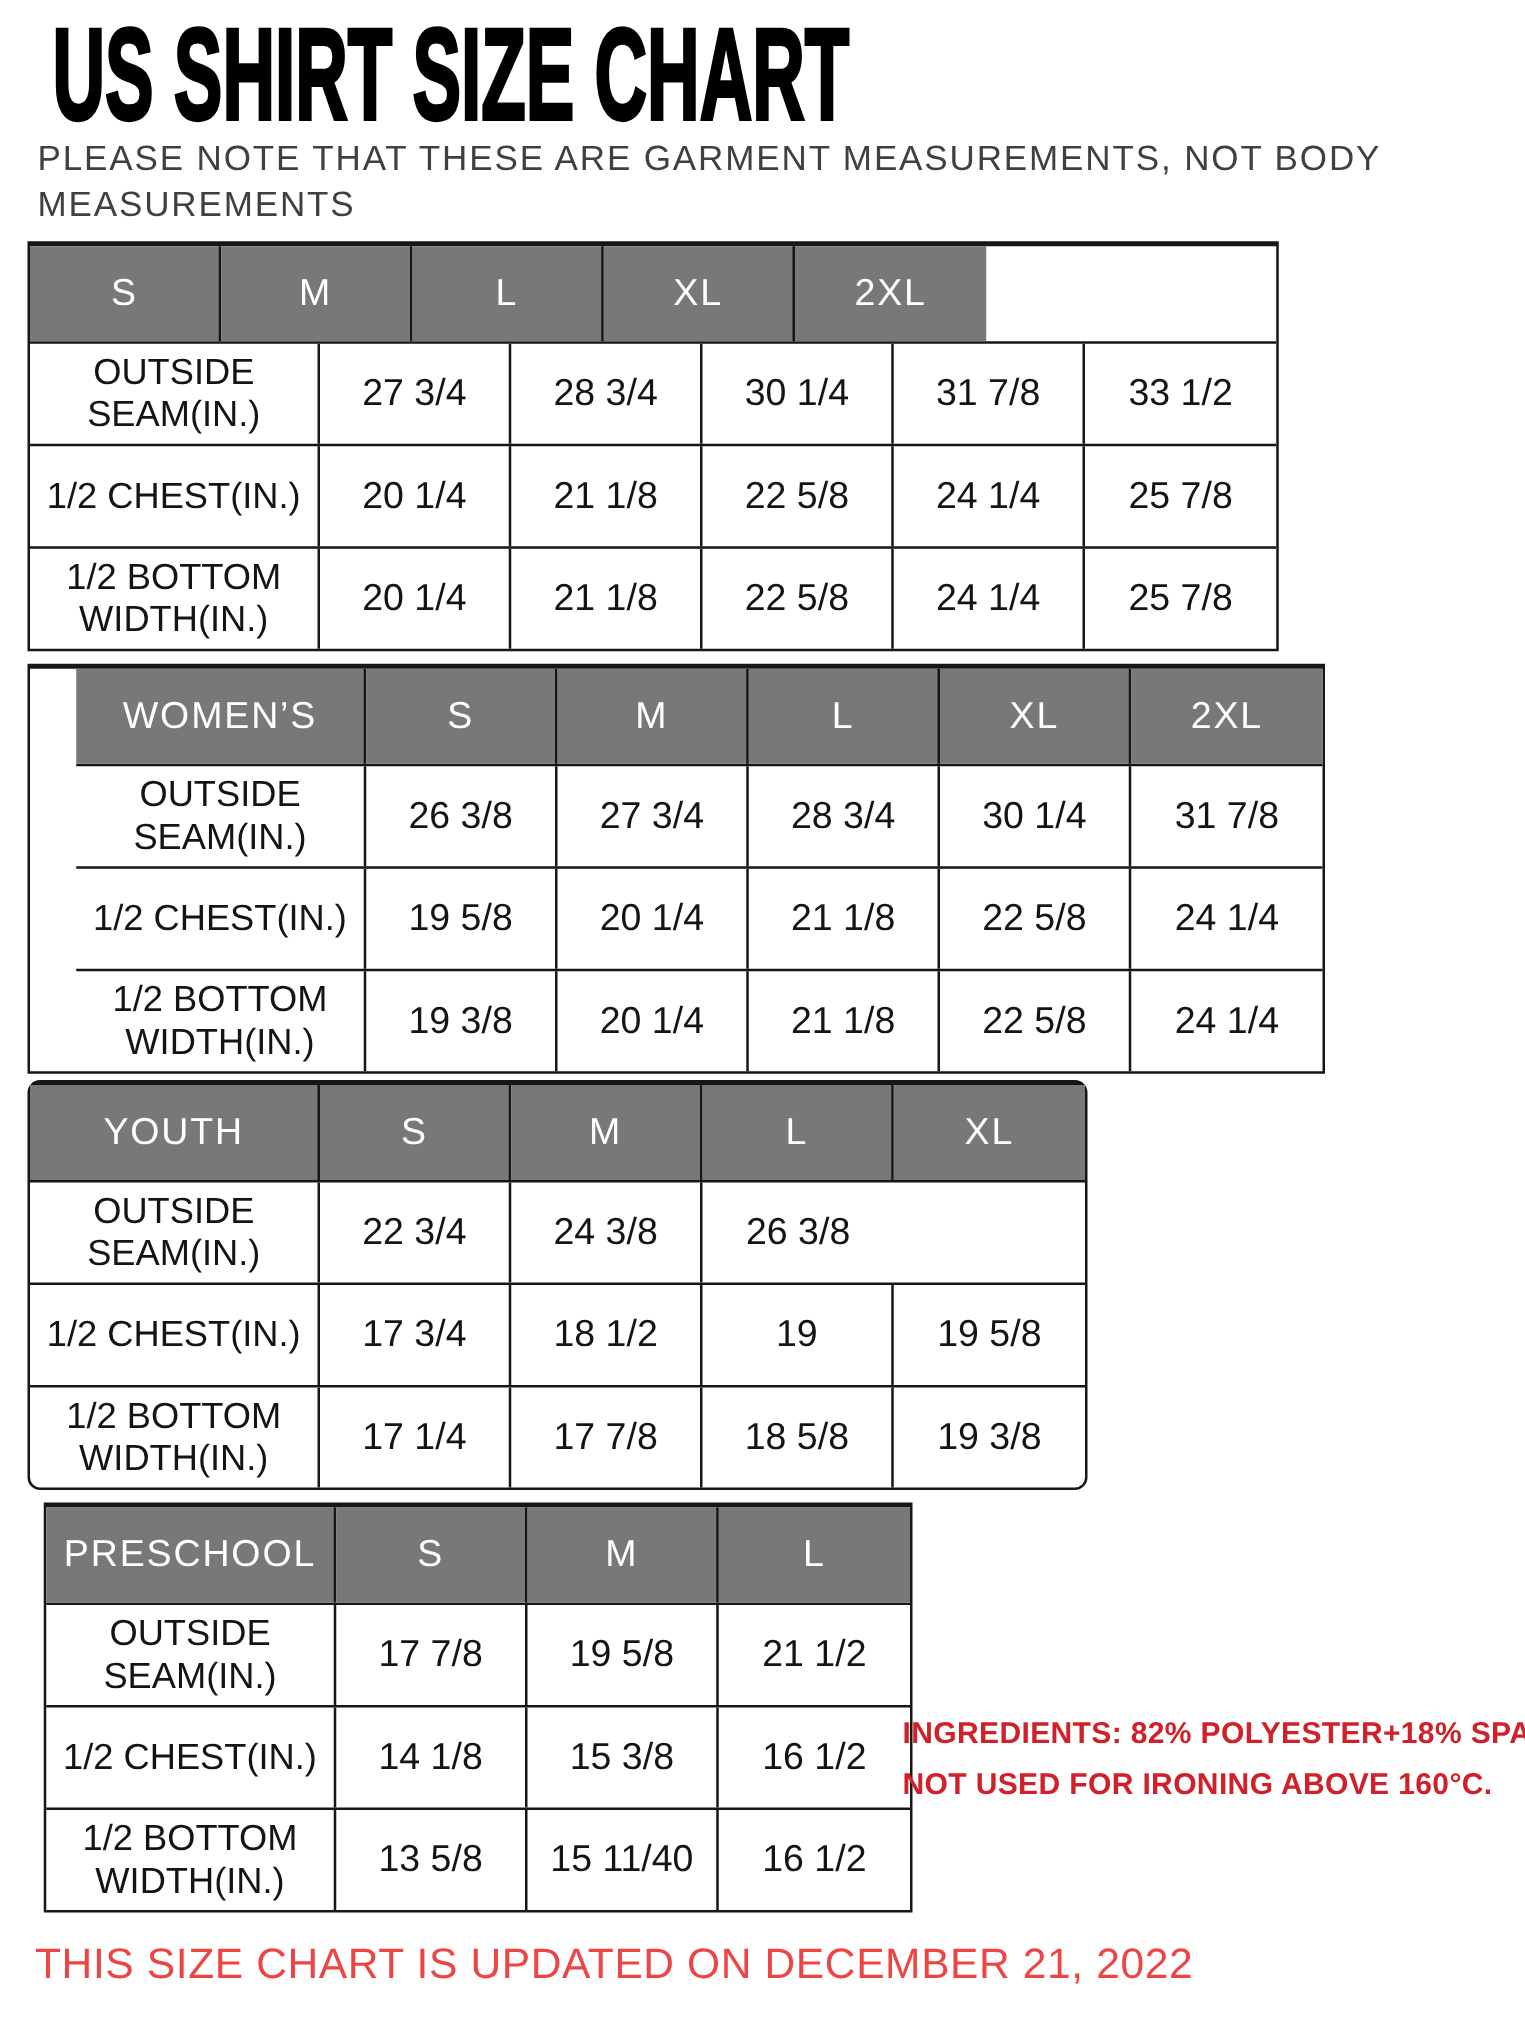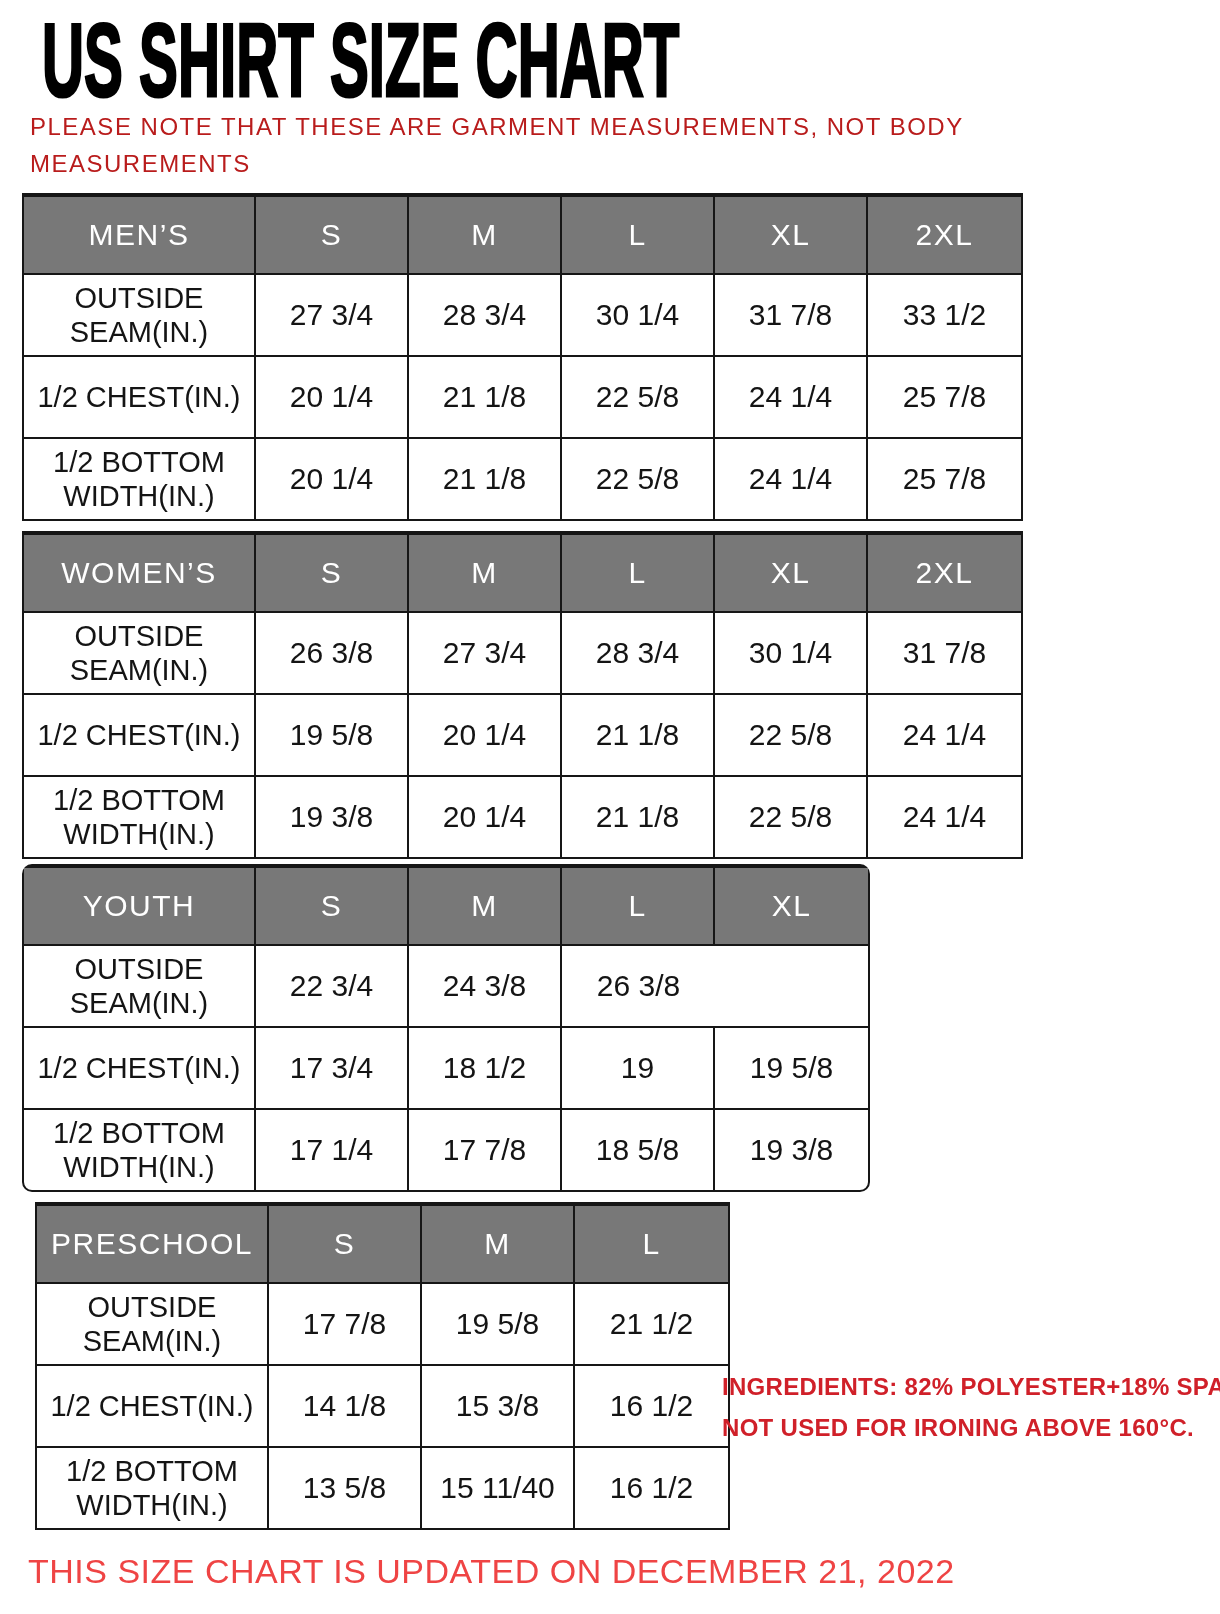--- a/index.html
+++ b/index.html
@@ -9,22 +9,22 @@
   }
   .page-title{
     position:absolute;left:42px;top:8px;
     font-size:104px;line-height:1;font-weight:bold;color:#000;
     letter-spacing:0px;white-space:nowrap;
     transform:scaleX(0.56);transform-origin:left top;
     -webkit-text-stroke:3px #000;
   }
   .note{
     position:absolute;left:30px;top:108px;width:1130px;
-    font-size:24px;line-height:37px;letter-spacing:1.5px;
-    color:#b91c1c;white-space:pre-line;
+    font-size:28px;line-height:37px;letter-spacing:1.5px;
+    color:#404040;white-space:pre-line;
   }
   #tables-root .size-table{
     position:absolute;left:22px;
     border:2px solid #161616;border-top-width:4px;background:#fff;
   }
   .row{display:flex;border-bottom:2px solid #161616;}
   .row:last-child{border-bottom:none;}
   .cell{
     box-sizing:border-box;border-right:2px solid #161616;
     display:flex;align-items:center;justify-content:center;
@@ -52,21 +52,20 @@
 <body>
 
 <div class="page-title">US SHIRT SIZE CHART</div>
 
 <div class="note">PLEASE NOTE THAT THESE ARE GARMENT MEASUREMENTS, NOT BODY
 MEASUREMENTS</div>
 
 <div id="tables-root">
     <div class="size-table" style="top: 193px;">
       <div class="row head">
-        <div class="cell label">MEN’S</div>
         <div class="cell size">S</div>
         <div class="cell size">M</div>
         <div class="cell size">L</div>
         <div class="cell size">XL</div>
         <div class="cell size">2XL</div>
       </div>
       <div class="row data-row">
         <div class="cell label">OUTSIDE
 SEAM(IN.)</div>
         <div class="cell size">27 3/4</div>
@@ -86,21 +85,21 @@
       <div class="row data-row">
         <div class="cell label">1/2 BOTTOM
 WIDTH(IN.)</div>
         <div class="cell size">20 1/4</div>
         <div class="cell size">21 1/8</div>
         <div class="cell size">22 5/8</div>
         <div class="cell size">24 1/4</div>
         <div class="cell size">25 7/8</div>
       </div>
     </div>
-    <div class="size-table" style="top: 531px;">
+    <div class="size-table" style="top: 531px; padding-left: 37px;">
       <div class="row head">
         <div class="cell label">WOMEN’S</div>
         <div class="cell size">S</div>
         <div class="cell size">M</div>
         <div class="cell size">L</div>
         <div class="cell size">XL</div>
         <div class="cell size">2XL</div>
       </div>
       <div class="row data-row">
         <div class="cell label">OUTSIDE

